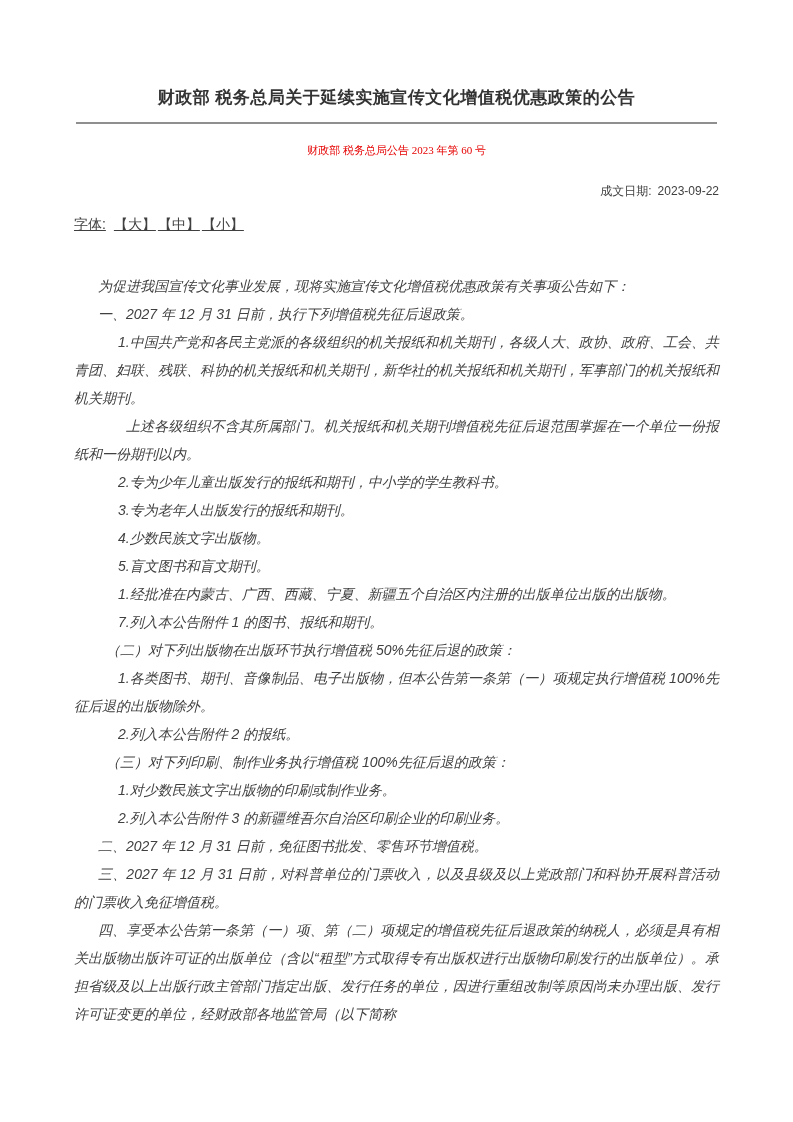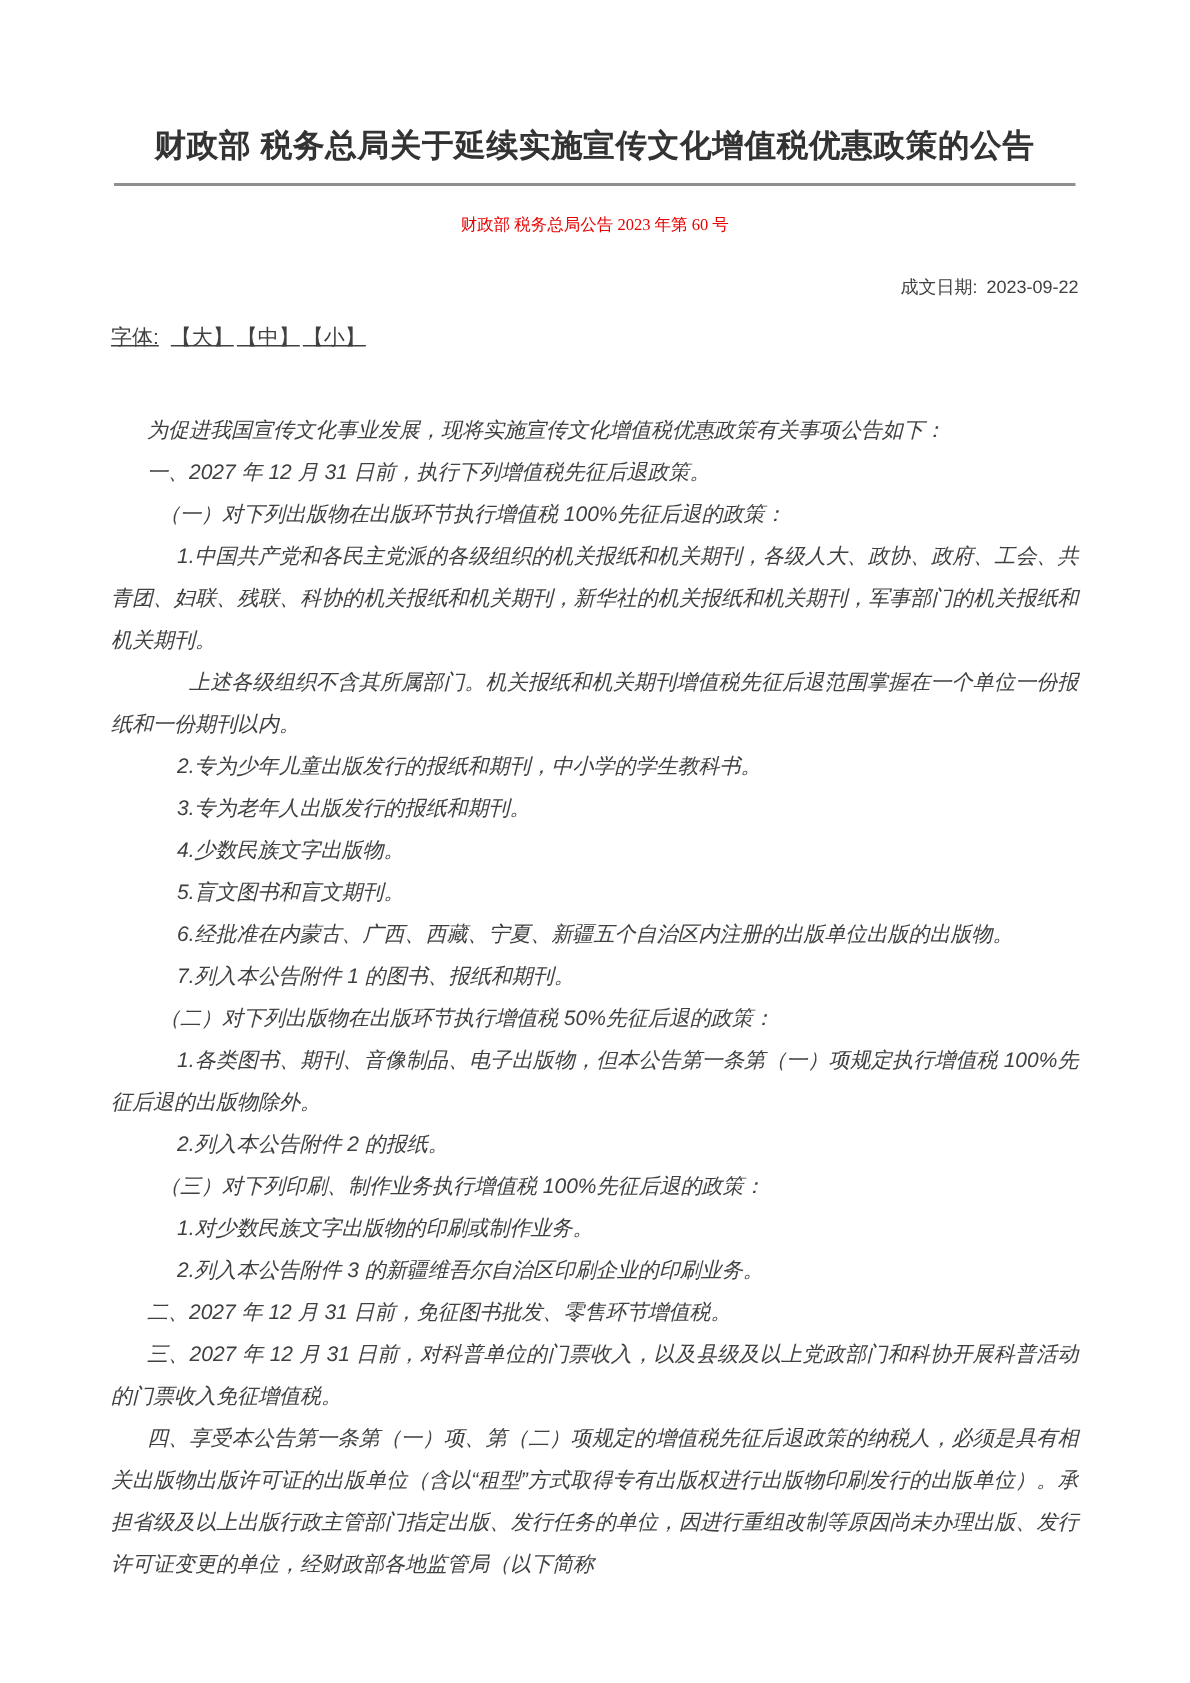--- a/index.html
+++ b/index.html
@@ -7,21 +7,21 @@
     width: 793px; height: 1122px;
     background: #ffffff;
     font-family: "Liberation Sans", "DejaVu Sans", sans-serif;
     color: #404040;
     overflow: hidden;
   }
   .page { padding: 0 74px; box-sizing: border-box; width: 793px; }
 
   .doc-title {
     margin: 0; padding-top: 86px;
-    font-size: 21px; font-weight: bold; line-height: 24px;
+    font-size: 17px; font-weight: bold; line-height: 24px;
     color: #333333; text-align: center; letter-spacing: 0.5px;
   }
   .title-divider {
     margin: 12px 2px 0 2px; height: 0;
     border: none; border-top: 2px solid #8f8f8f;
   }
   .doc-number {
     margin-top: 16px; text-align: center;
     font-family: "Liberation Serif", "DejaVu Serif", serif;
     font-size: 11px; line-height: 20px;
@@ -68,28 +68,27 @@
   </div>
 
   <div class="font-row">
     <span class="lbl">字体:</span><span id="font-buttons"><span class="font-size-btn">【大】</span><span class="font-size-btn">【中】</span><span class="font-size-btn">【小】</span></span>
   </div>
 
 
   <div class="doc-body" id="body-paragraphs">
       <p class="ind-1">为促进我国宣传文化事业发展，现将实施宣传文化增值税优惠政策有关事项公告如下：</p>
       <p class="ind-1 gap">一、2027 年 12 月 31 日前，执行下列增值税先征后退政策。</p>
-      <p class="ind-2">（一）对下列出版物在出版环节执行增值税 100%先征后退的政策：</p>
       <p class="ind-3">1.中国共产党和各民主党派的各级组织的机关报纸和机关期刊，各级人大、政协、政府、工会、共青团、妇联、残联、科协的机关报纸和机关期刊，新华社的机关报纸和机关期刊，军事部门的机关报纸和机关期刊。</p>
       <p class="ind-4">上述各级组织不含其所属部门。机关报纸和机关期刊增值税先征后退范围掌握在一个单位一份报纸和一份期刊以内。</p>
       <p class="ind-3">2.专为少年儿童出版发行的报纸和期刊，中小学的学生教科书。</p>
       <p class="ind-3">3.专为老年人出版发行的报纸和期刊。</p>
       <p class="ind-3">4.少数民族文字出版物。</p>
       <p class="ind-3">5.盲文图书和盲文期刊。</p>
-      <p class="ind-3">6.经批准在内蒙古、广西、西藏、宁夏、新疆五个自治区内注册的出版单位出版的出版物。</p>
+      <p class="ind-3">1.经批准在内蒙古、广西、西藏、宁夏、新疆五个自治区内注册的出版单位出版的出版物。</p>
       <p class="ind-3">7.列入本公告附件 1 的图书、报纸和期刊。</p>
       <p class="ind-2">（二）对下列出版物在出版环节执行增值税 50%先征后退的政策：</p>
       <p class="ind-3">1.各类图书、期刊、音像制品、电子出版物，但本公告第一条第（一）项规定执行增值税 100%先征后退的出版物除外。</p>
       <p class="ind-3">2.列入本公告附件 2 的报纸。</p>
       <p class="ind-2">（三）对下列印刷、制作业务执行增值税 100%先征后退的政策：</p>
       <p class="ind-3">1.对少数民族文字出版物的印刷或制作业务。</p>
       <p class="ind-3">2.列入本公告附件 3 的新疆维吾尔自治区印刷企业的印刷业务。</p>
       <p class="ind-1 gap">二、2027 年 12 月 31 日前，免征图书批发、零售环节增值税。</p>
       <p class="ind-1 gap">三、2027 年 12 月 31 日前，对科普单位的门票收入，以及县级及以上党政部门和科协开展科普活动的门票收入免征增值税。</p>
       <p class="ind-1 gap">四、享受本公告第一条第（一）项、第（二）项规定的增值税先征后退政策的纳税人，必须是具有相关出版物出版许可证的出版单位（含以“租型”方式取得专有出版权进行出版物印刷发行的出版单位）。承担省级及以上出版行政主管部门指定出版、发行任务的单位，因进行重组改制等原因尚未办理出版、发行许可证变更的单位，经财政部各地监管局（以下简称</p>

